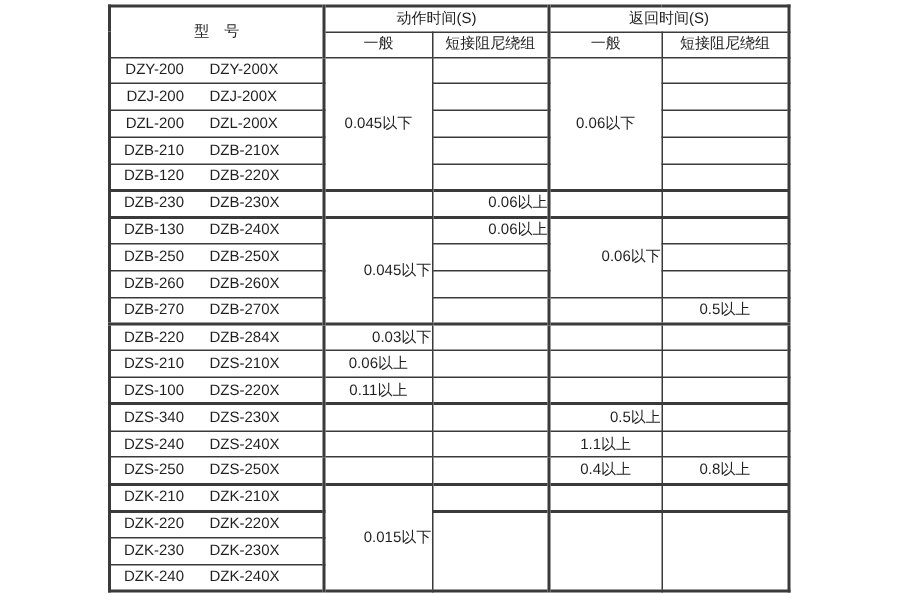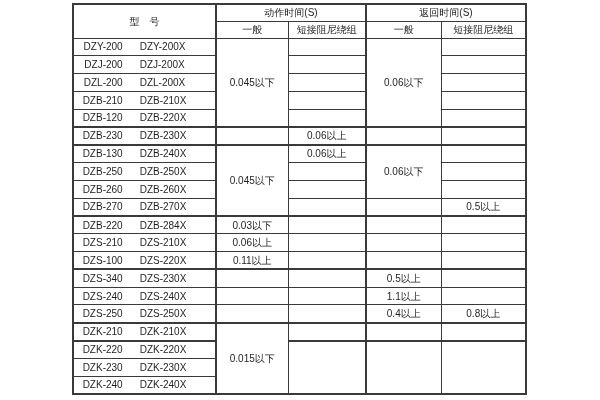--- a/index.html
+++ b/index.html
@@ -20,21 +20,21 @@
     border: 1px solid #3a3a3a;
     text-align: center; vertical-align: middle;
     font-size: 10px; font-weight: normal;
     color: #1f1f1f; padding: 0; line-height: 1.1;
     overflow: hidden; white-space: nowrap;
   }
   .spec tr { height: 17px; }
   
   .thickL { border-left-width: 2px !important; margin-top: 48px; }
   
-  tr.bt > td { border-top-width: 2px; }
+  tr.bt > td { border-top-width: 2px; text-align: right; }
   .model-wrap {
     display: flex; justify-content: center; gap: 17px;
     padding-right: 20px;
   }
 </style>
 </head>
 <body>
 
 <div class="sheet">
 <table class="spec">

